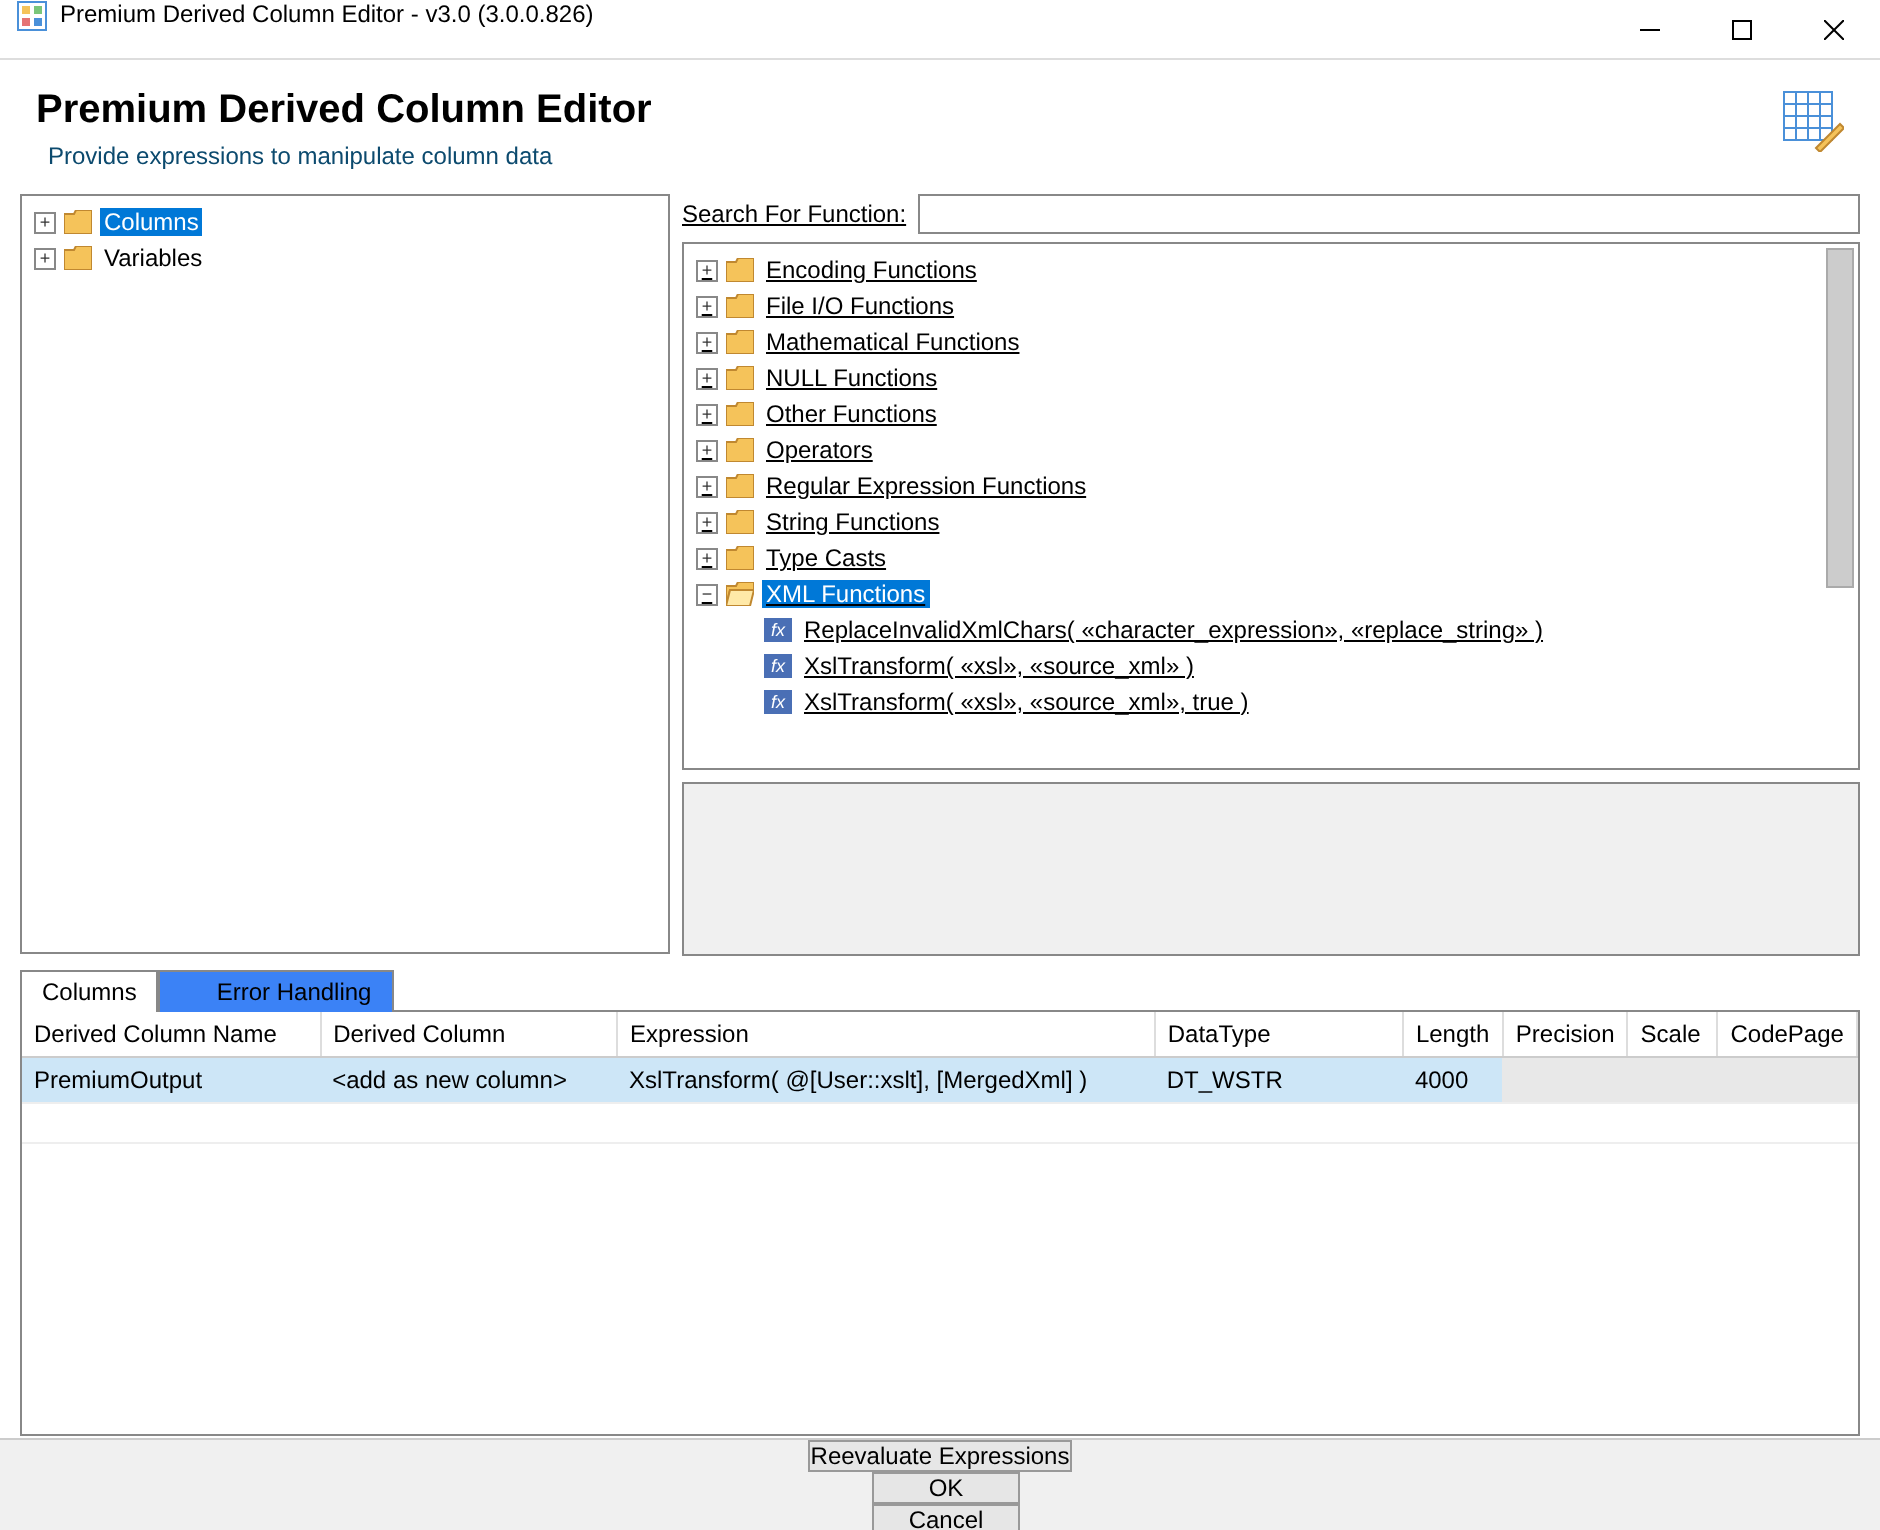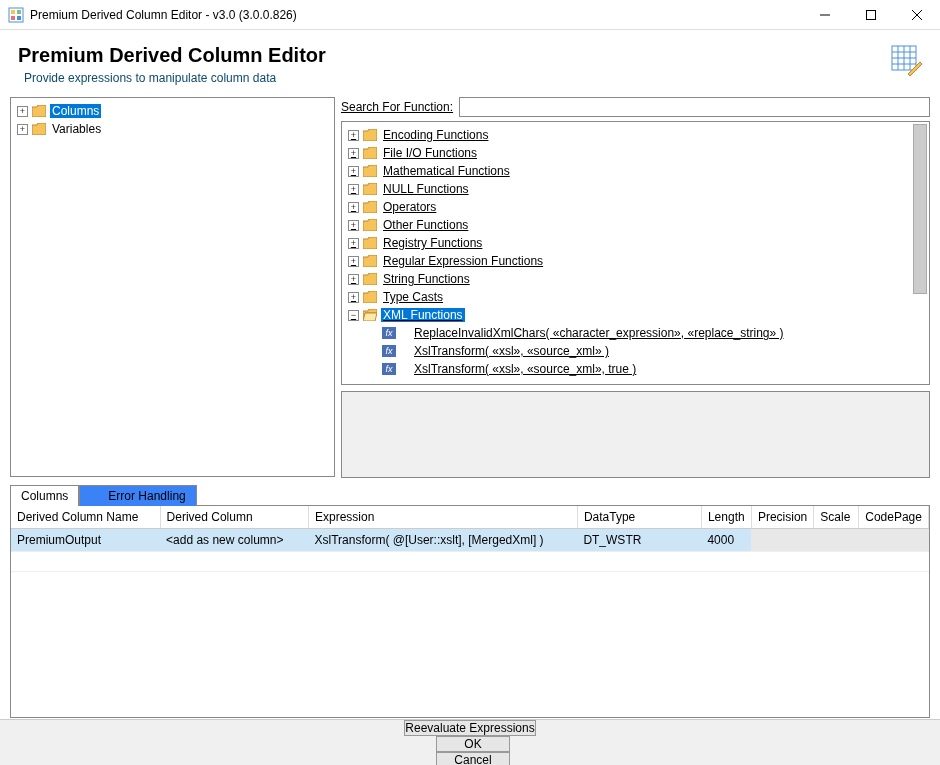--- a/index.html
+++ b/index.html
@@ -1,17 +1,17 @@
 <!DOCTYPE html>
 <html><head>
 <meta charset="utf-8">
 <style>
 * { box-sizing: border-box; margin: 0; padding: 0; }
 body { font-family: "Segoe UI", Tahoma, sans-serif; font-size: 12px; background: #fff; color: #000; width: 940px; height: 765px; overflow: hidden; }
-.titlebar { height: 30px; display: flex; align-items: center; padding: 0 0 0 8px; border-bottom: 1px solid #ddd; background: #fff; }
+.titlebar { height: 30px; display: flex; align-items: flex-start; padding: 0 0 0 8px; border-bottom: 1px solid #ddd; background: #fff; }
 .titlebar .app-icon { width: 16px; height: 16px; margin-right: 6px; }
 .titlebar .title { flex: 1; font-size: 12px; }
 .titlebar .win-btns { display: flex; }
 .titlebar .win-btn { width: 46px; height: 30px; display: flex; align-items: center; justify-content: center; cursor: pointer; }
 .titlebar .win-btn svg { width: 10px; height: 10px; }
 .header { padding: 14px 18px 8px 18px; display: flex; align-items: flex-start; }
 .header-text { flex: 1; }
 .header h1 { font-size: 20px; font-weight: bold; margin-bottom: 4px; }
 .header .subtitle { font-size: 12px; color: #0c4a6e; margin-left: 6px; }
 .header-icon { width: 32px; height: 32px; }
@@ -25,21 +25,21 @@
 .desc-box { border: 1px solid #888; background: #f0f0f0; height: 90px; margin-top: 6px; }
 .tree-node { display: flex; align-items: center; height: 18px; white-space: nowrap; }
 .tree-exp { width: 11px; height: 11px; border: 1px solid #888; display: flex; align-items: center; justify-content: center; margin-right: 4px; font-size: 9px; line-height: 1; cursor: pointer; color: #333; flex-shrink: 0; }
 .tree-exp.minus::before { content: "−"; }
 .tree-exp.plus::before { content: "+"; }
 .folder-icon { width: 14px; height: 12px; margin-right: 4px; flex-shrink: 0; }
 .fx-icon { width: 14px; height: 12px; margin-right: 4px; flex-shrink: 0; }
 .tree-label { font-size: 12px; padding: 0 2px; }
 .tree-label.selected { background: #0078d7; color: #fff; }
 .indent-0 { padding-left: 2px; }
-.indent-1b { padding-left: 36px; gap: 12px; }
+.indent-1b { padding-left: 36px; }
 .tabs-wrap { margin: 6px 10px 0 10px; }
 .tab-row { display: flex; border-bottom: 1px solid #888; }
 .tab { padding: 3px 10px; border: 1px solid #888; border-bottom: none; background: #fff; font-size: 12px; cursor: pointer; position: relative; top: 1px; }
 .tab.active { background: #fff; }
 .tab.inactive { background: #3b82f6; padding-left: 28px; }
 .grid-wrap { border: 1px solid #888; border-top: none; height: 212px; background: #fff; }
 .grid { width: 100%; border-collapse: collapse; font-size: 12px; }
 .grid th { text-align: left; font-weight: normal; padding: 4px 6px; border-right: 1px solid #ddd; border-bottom: 1px solid #ccc; background: #fff; margin-top: 40px; }
 .grid td { padding: 4px 6px; border-bottom: 1px solid #eee; }
 .grid tr.sel td { background: #cde6f7; }
@@ -149,35 +149,28 @@
             <svg class="folder-icon" viewBox="0 0 14 12">
               <path d="M0 2 L5 2 L6 0 L14 0 L14 12 L0 12 Z" fill="#f5c35a" stroke="#c08830"></path>
             </svg>
             <span class="tree-label">NULL Functions</span>
           </div>
           <div class="tree-node indent-0">
             <span class="tree-exp plus"></span>
             <svg class="folder-icon" viewBox="0 0 14 12">
               <path d="M0 2 L5 2 L6 0 L14 0 L14 12 L0 12 Z" fill="#f5c35a" stroke="#c08830"></path>
             </svg>
+            <span class="tree-label">Other Functions</span>
+          </div>
+          <div class="tree-node indent-0">
+            <span class="tree-exp plus"></span>
+            <svg class="folder-icon" viewBox="0 0 14 12">
+              <path d="M0 2 L5 2 L6 0 L14 0 L14 12 L0 12 Z" fill="#f5c35a" stroke="#c08830"></path>
+            </svg>
             <span class="tree-label">Operators</span>
-          </div>
-          <div class="tree-node indent-0">
-            <span class="tree-exp plus"></span>
-            <svg class="folder-icon" viewBox="0 0 14 12">
-              <path d="M0 2 L5 2 L6 0 L14 0 L14 12 L0 12 Z" fill="#f5c35a" stroke="#c08830"></path>
-            </svg>
-            <span class="tree-label">Other Functions</span>
-          </div>
-          <div class="tree-node indent-0">
-            <span class="tree-exp plus"></span>
-            <svg class="folder-icon" viewBox="0 0 14 12">
-              <path d="M0 2 L5 2 L6 0 L14 0 L14 12 L0 12 Z" fill="#f5c35a" stroke="#c08830"></path>
-            </svg>
-            <span class="tree-label">Registry Functions</span>
           </div>
           <div class="tree-node indent-0">
             <span class="tree-exp plus"></span>
             <svg class="folder-icon" viewBox="0 0 14 12">
               <path d="M0 2 L5 2 L6 0 L14 0 L14 12 L0 12 Z" fill="#f5c35a" stroke="#c08830"></path>
             </svg>
             <span class="tree-label">Regular Expression Functions</span>
           </div>
           <div class="tree-node indent-0">
             <span class="tree-exp plus"></span>

